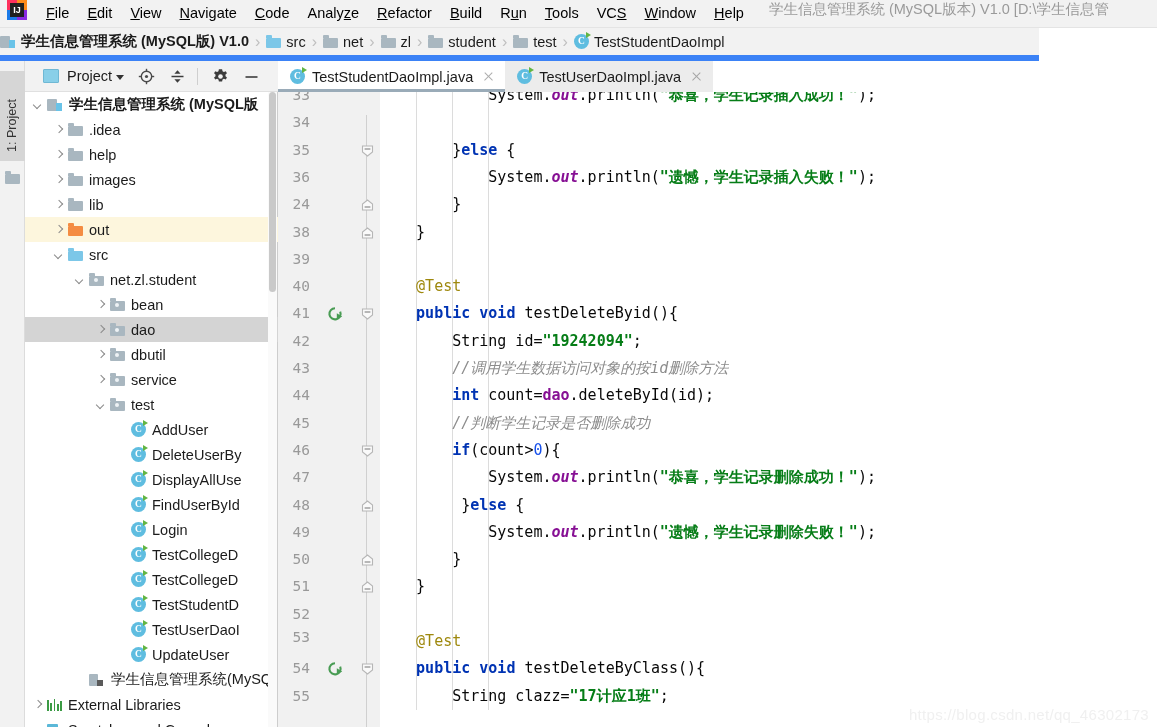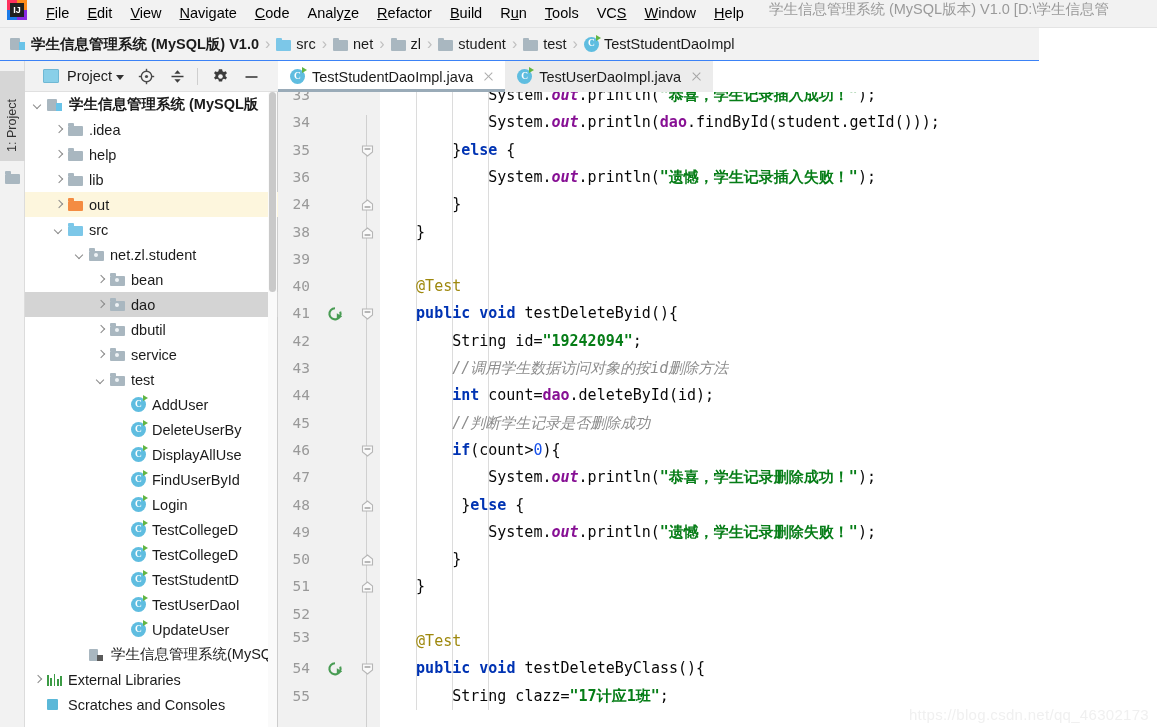--- a/index.html
+++ b/index.html
@@ -42,22 +42,22 @@
   .menu-item u { text-decoration: underline; }
   .menu-title {
     margin-left: 16px; font-size: 14.5px; color: #9a9a9a; white-space: nowrap;
     overflow: hidden;
   }
 
   
   .navbar {
     position: absolute; left: 0; top: 28px; width: 1039px; height: 33px;
     background: #f2f2f2; display: flex; align-items: center;
-    border-bottom: 1px solid #3b82f6;
-    padding-left: 10px;
+    border-bottom: 6px solid #3b82f6;
+    padding-left: 0;
   }
   .crumb { display: flex; align-items: center; white-space: nowrap; }
   .crumb .clabel { font-size: 14.5px; color: #1b1b1b; margin-left: 5px; }
   .crumb.bold .clabel { font-weight: bold; }
   .sep { color: #c0c0c0; font-size: 16px; margin: 0 6px; font-weight: 300; }
 
   
   .ico { flex: none; display: inline-block; position: relative; }
   .ico-folder { width: 15px; height: 13px; }
   .ico-folder .tab { position:absolute; left:0; top:0; width:6px; height:3px; border-radius:1px 1px 0 0; }
@@ -400,20 +400,28 @@
             <span class="body"></span>
           </span>
           <span class="tlabel">help</span>
         </div>
         <div class="trow" style="padding-left: 27px;">
           <span class="twist right"></span>
           <span class="ico ico-folder fd-grey">
             <span class="tab"></span>
             <span class="body"></span>
           </span>
+          <span class="tlabel">images</span>
+        </div>
+        <div class="trow" style="padding-left: 27px;">
+          <span class="twist right"></span>
+          <span class="ico ico-folder fd-grey">
+            <span class="tab"></span>
+            <span class="body"></span>
+          </span>
           <span class="tlabel">lib</span>
         </div>
         <div class="trow sel-yellow" style="padding-left: 27px;">
           <span class="twist right"></span>
           <span class="ico ico-folder fd-orange">
             <span class="tab"></span>
             <span class="body"></span>
           </span>
           <span class="tlabel">out</span>
         </div>
@@ -682,21 +690,20 @@
           <div class="fold-mark" style="top: 570.3px;"><svg width="15" height="14" viewBox="0 0 15 14">
               <path d="M2.5 2 h10 v6 l-5 4 l-5 -4 z" fill="#fafafa" stroke="#b6b6b6" stroke-width="1.1"></path>
               <line x1="4.6" y1="5" x2="10.4" y2="5" stroke="#8a8a8a" stroke-width="1.2"></line>
             </svg></div>
         </div>
       <div class="code-layer" id="codelayer">
           <div class="indent-guide" style="left: 36.08px; top: -10px; height: 627.9px;"></div>
           <div class="indent-guide" style="left: 72.16px; top: -10px; height: 627.9px;"></div>
           <div class="indent-guide" style="left: 108.24px; top: -10px; height: 627.9px;"></div>
           <div class="cline" style="top: -10px; left: 108.24px;"><span class="plain">System</span><span class="plain">.</span><span class="stat">out</span><span class="plain">.println(</span><span class="str">"恭喜，学生记录插入成功！"</span><span class="plain">);</span></div>
-          <div class="cline" style="top: 17.3px; left: 108.24px;"><span class="plain">System</span><span class="plain">.</span><span class="stat">out</span><span class="plain">.println(</span><span class="fld">dao</span><span class="plain">.findById(student.getId()));</span></div>
           <div class="cline" style="top: 44.6px; left: 72.16px;"><span class="plain">}</span><span class="kw">else</span><span class="plain"> {</span></div>
           <div class="cline" style="top: 71.9px; left: 108.24px;"><span class="plain">System</span><span class="plain">.</span><span class="stat">out</span><span class="plain">.println(</span><span class="str">"遗憾，学生记录插入失败！"</span><span class="plain">);</span></div>
           <div class="cline" style="top: 99.2px; left: 72.16px;"><span class="plain">}</span></div>
           <div class="cline" style="top: 126.5px; left: 36.08px;"><span class="plain">}</span></div>
           <div class="cline" style="top: 153.8px; left: 0px;"></div>
           <div class="cline" style="top: 181.1px; left: 36.08px;"><span class="anno">@Test</span></div>
           <div class="cline" style="top: 208.4px; left: 36.08px;"><span class="kw">public</span><span class="plain"> </span><span class="kw">void</span><span class="plain"> testDeleteByid</span><span class="plain">(){</span></div>
           <div class="cline" style="top: 235.7px; left: 72.16px;"><span class="plain">String</span><span class="plain"> id=</span><span class="str">"19242094"</span><span class="plain">;</span></div>
           <div class="cline" style="top: 263px; left: 72.16px;"><span class="cmt">//调用学生数据访问对象的按id删除方法</span></div>
           <div class="cline" style="top: 290.3px; left: 72.16px;"><span class="kw">int</span><span class="plain"> count=</span><span class="fld">dao</span><span class="plain">.deleteById(id);</span></div>

